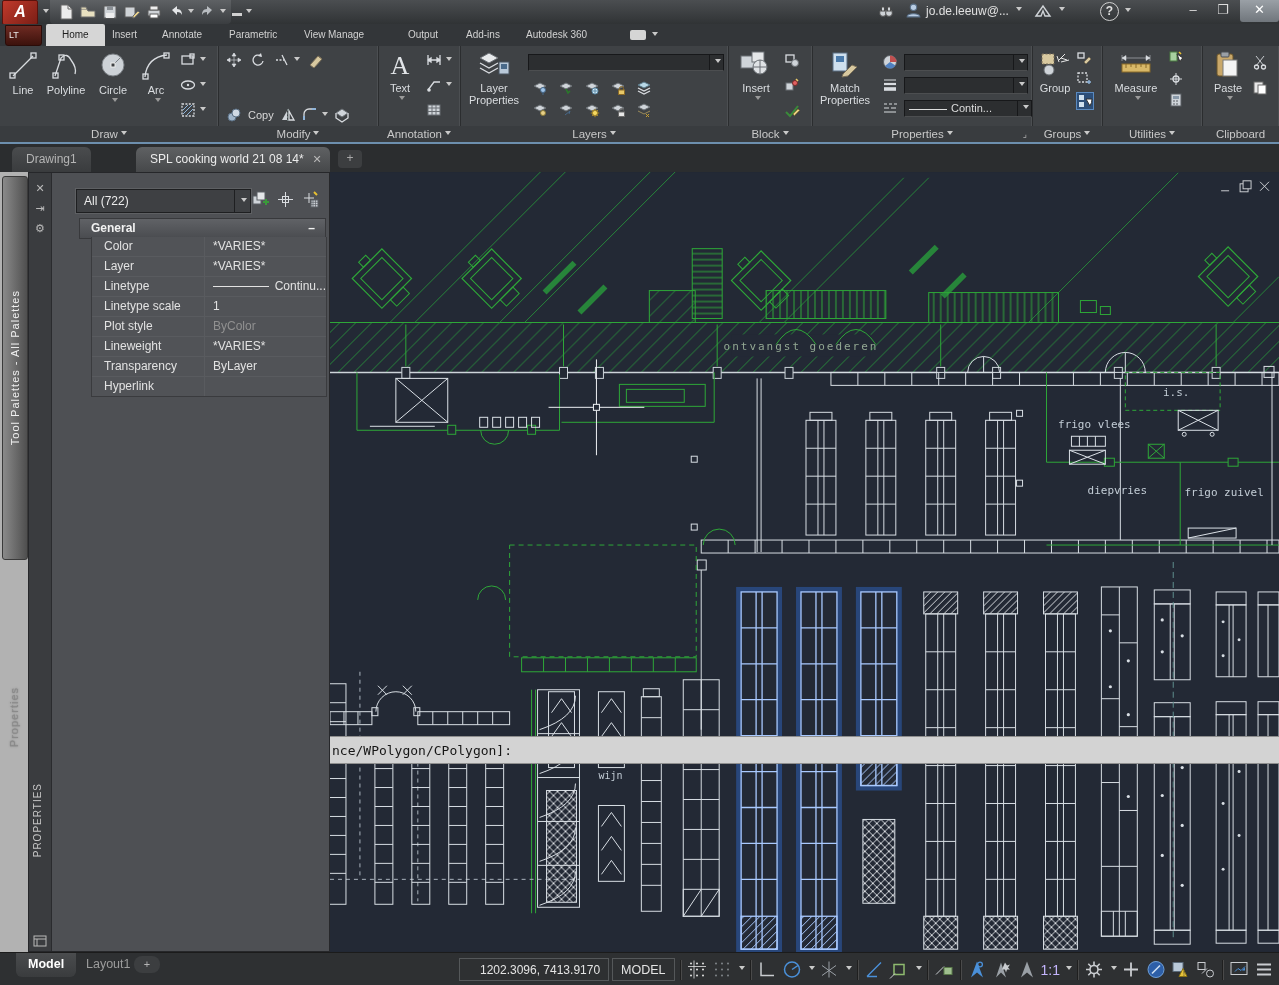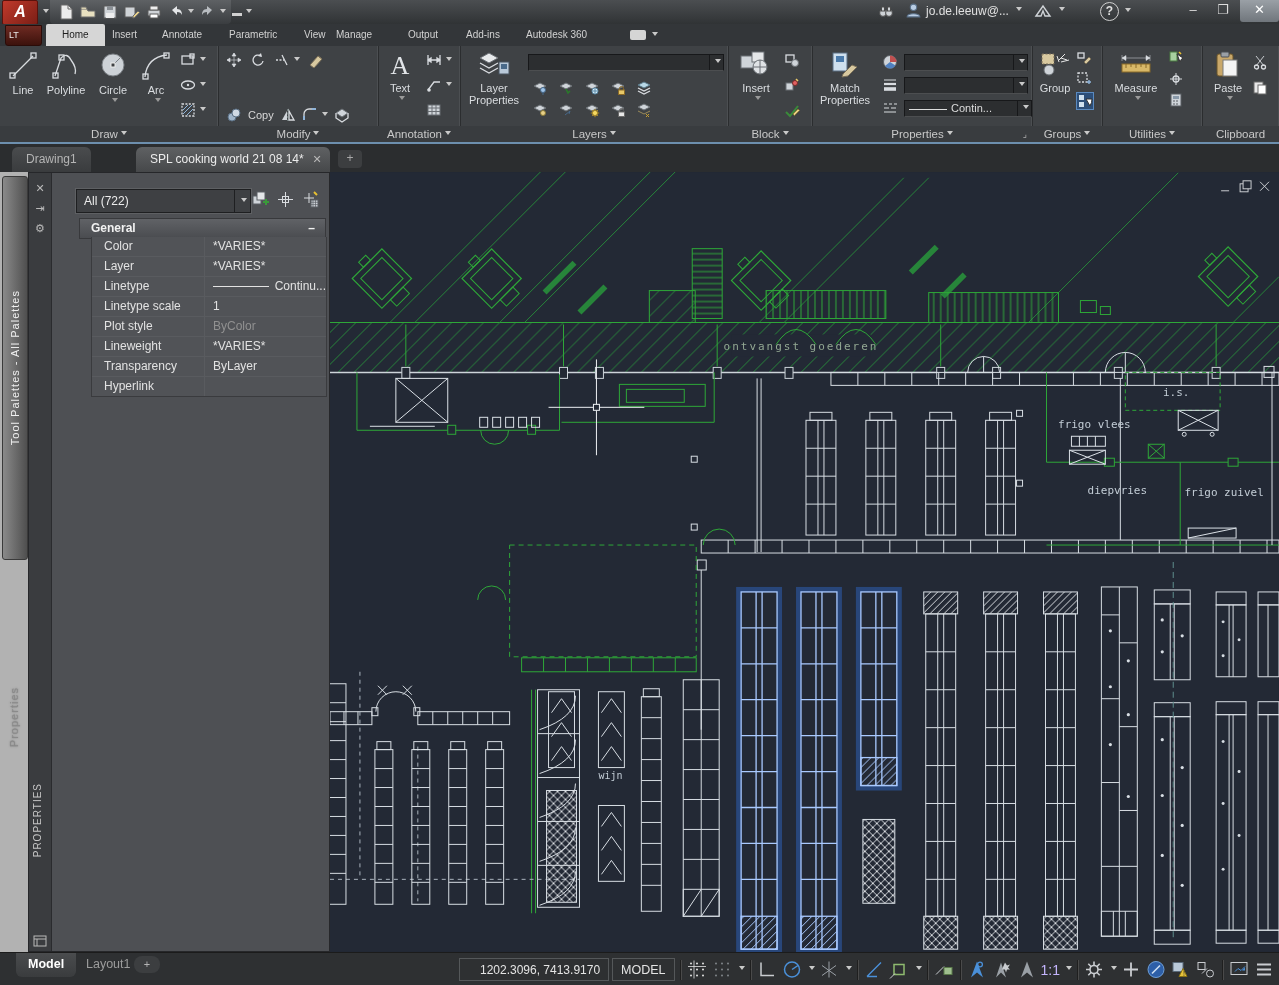--- a/index.html
+++ b/index.html
@@ -186,21 +186,21 @@
     <div id="btn-close" class="winbtn">✕</div>
   </div>
 
   <div id="ribbontabs">
     <div id="lt-badge">LT</div>
     <div class="rtab active" style="left:46px;">Home</div>
     <div class="rtab" style="left:96px;">Insert</div>
     <div class="rtab" style="left:146px;">Annotate</div>
     <div class="rtab" style="left:213px;">Parametric</div>
     <div class="rtab" style="left:288px;">View</div>
-    <div class="rtab" style="left:320px;">Manage</div>
+    <div class="rtab" style="left:312px;">Manage</div>
     <div class="rtab" style="left:392px;">Output</div>
     <div class="rtab" style="left:450px;">Add-ins</div>
     <div class="rtab" style="left:510px;">Autodesk 360</div>
     <div id="ribbon-toggle">
       <span style="width:16px;height:10px;background:#d5d5d5;border-radius:2px;display:inline-block;"></span>
         <span class="dd"></span>
     </div>
   </div>
 
   <div id="ribbon">
@@ -929,20 +929,21 @@
 
     <g stroke="#c9ccd0" fill="none">
       <path d="M893 18 h8"></path>
       <rect x="912" y="11" width="8" height="8"></rect>
           <rect x="915" y="8" width="8" height="8" fill="#232935"></rect>
       <path d="M932 9l9 9M941 9l-9 9"></path>
     </g>
   </svg>
   </div>
 
+  <div id="cmdbar">nce/WPolygon/CPolygon]:</div>
 
   <div id="dock">
     <div id="dock-tab1">
         <span class="vtext">Tool Palettes - All Palettes</span>
       </div>
     <div id="dock-tab2">
         <span class="vtext" style="color:#8a8a8a;">Properties</span>
       </div>
   </div>
 

